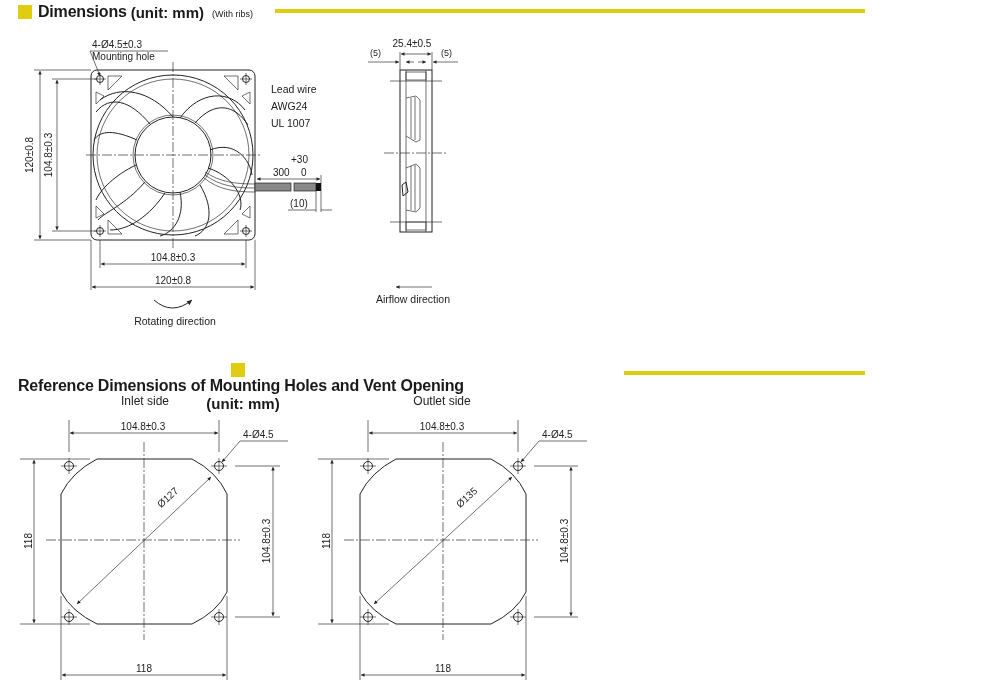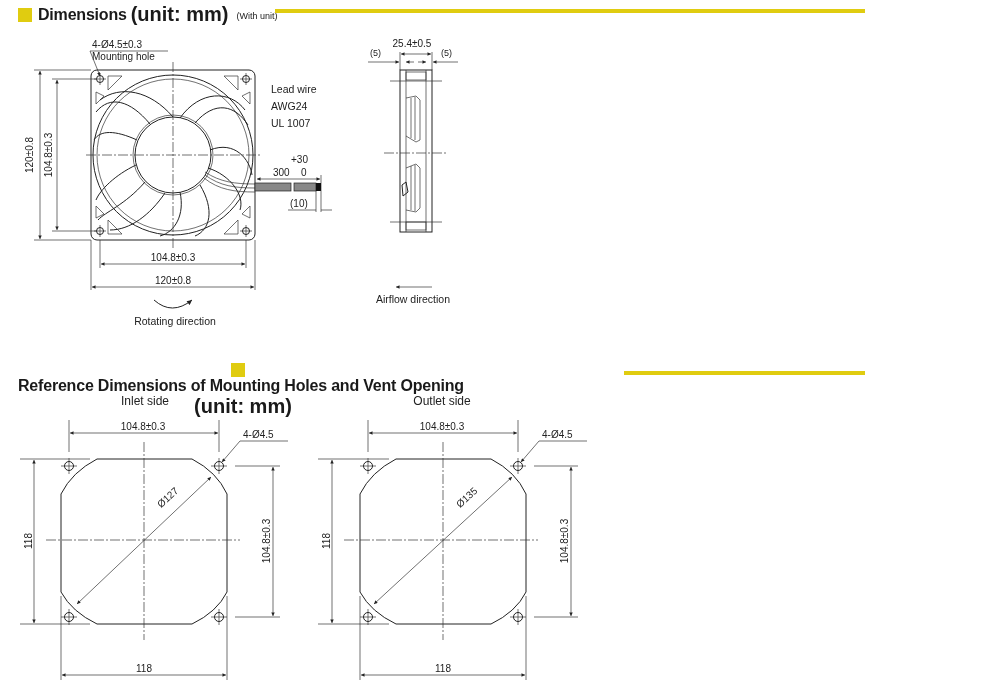--- a/index.html
+++ b/index.html
@@ -1,36 +1,36 @@
 <!DOCTYPE html>
 <html><head>
 <meta charset="utf-8">
 <style>
   html, body { margin: 0; padding: 0; background: #ffffff; }
   body { width: 1000px; height: 681px; position: relative; overflow: hidden; font-family: "Liberation Sans", sans-serif; color: #1a1a1a; }
   .section-head { position: absolute; left: 18px; display: flex; align-items: center; }
   .head-square { width: 14px; height: 14px; background: var(--accent); margin-right: 6px; }
   .head-title { font-weight: bold; font-size: 16px; letter-spacing: -0.2px; }
-  .head-unit { font-weight: bold; font-size: 20px; margin-left: 4px; text-align: center; }
+  .head-unit { font-weight: bold; font-size: 15px; margin-left: 4px; text-align: center; }
   .head-note { font-size: 9px; margin-left: 8px; margin-top: 3px; }
   .head-rule { position: absolute; height: 4px; background: var(--accent); }
   svg { position: absolute; left: 0; top: 0; }
   svg text { font-family: "Liberation Sans", sans-serif; fill: #222; }
   .ln { stroke: #222; stroke-width: 1; fill: none; }
   .thin { stroke: #333; stroke-width: 0.7; fill: none; }
   .cl { stroke: #333; stroke-width: 0.7; fill: none; stroke-dasharray: 10 2 2 2; }
 </style>
 </head>
 <body style="--accent:#e0cc10;">
 
 <div class="section-head" style="top:3px;">
   <div class="head-square"></div>
   <span class="head-title">Dimensions</span>
   <span class="head-unit">(unit: mm)</span>
-  <span class="head-note">(With unit)</span>
+  <span class="head-note">(With ribs)</span>
 </div>
 <div class="head-rule" style="left:275px; top:9px; width:590px;"></div>
 
 <div class="section-head" style="top:363px;flex-direction:column;">
   <div class="head-square"></div>
   <span class="head-title">Reference Dimensions of Mounting Holes and Vent Opening</span>
   <span class="head-unit">(unit: mm)</span>
 </div>
 <div class="head-rule" style="left:624px; top:371px; width:241px;"></div>
 

